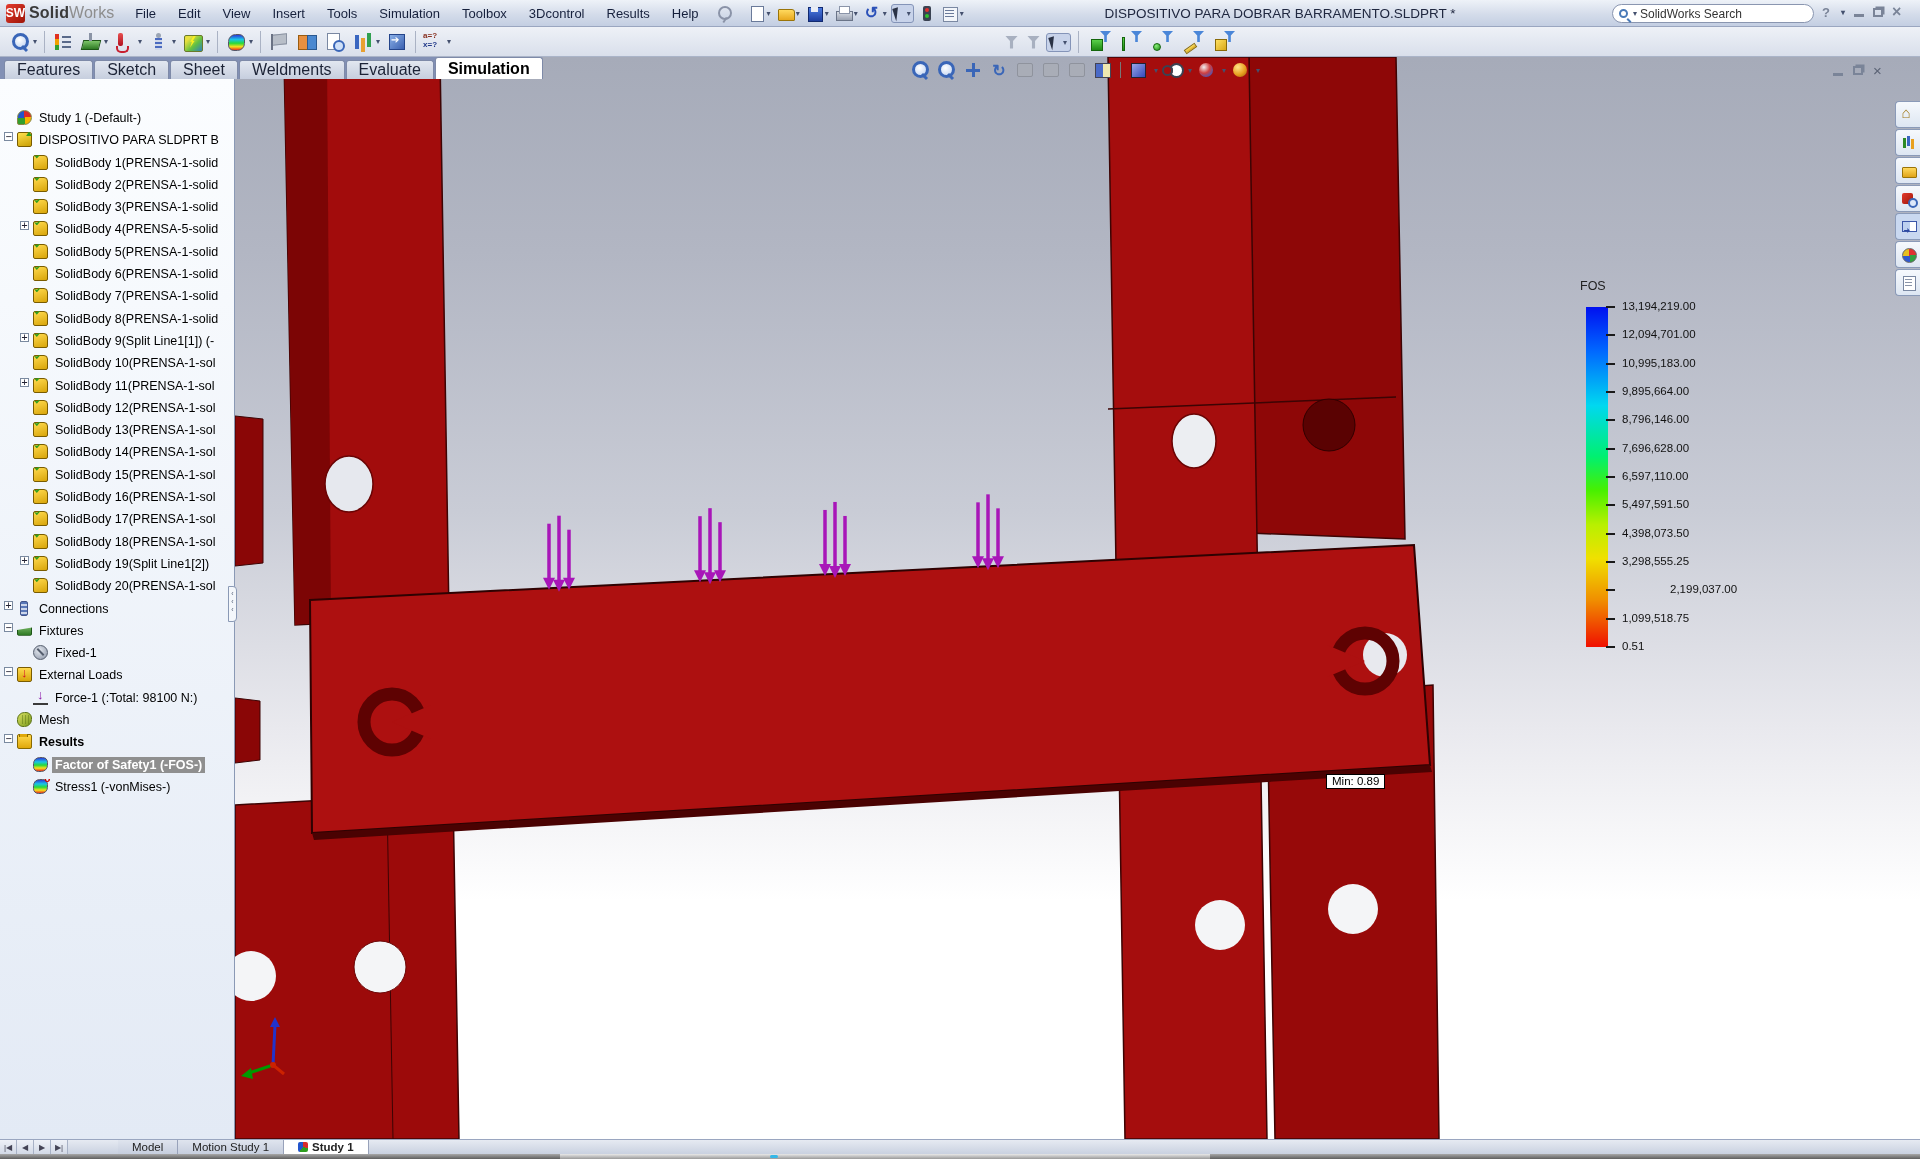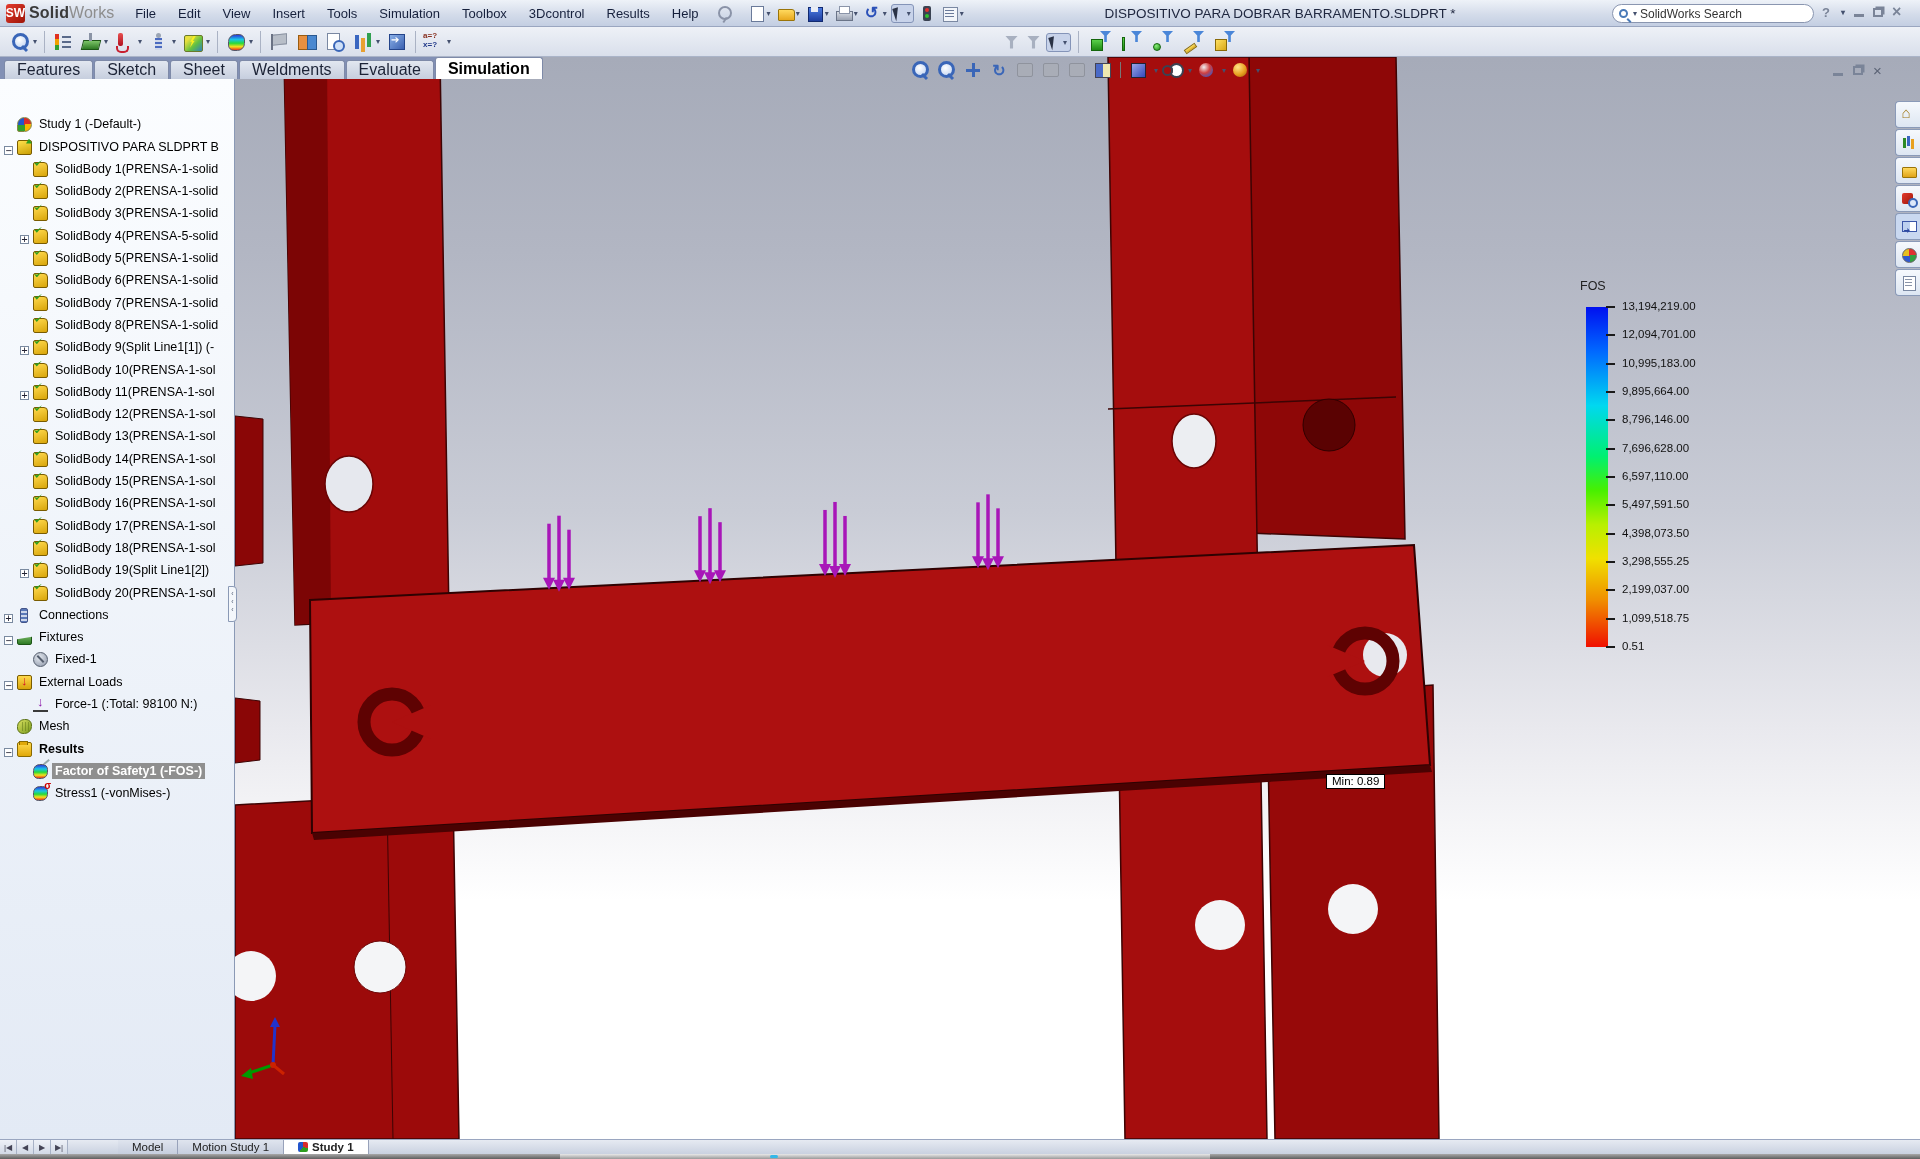--- a/index.html
+++ b/index.html
@@ -145,21 +145,21 @@
   .tp-view-palette::after { content:"➜"; position:absolute; left:3px; top:7px; font-size:8px; color:#2a46a0; }
   .tp-appearances::before { content:""; position:absolute; left:1px; top:1px; width:13px; height:13px; border-radius:50%;
     background:conic-gradient(#e03030 0 25%,#30a040 25% 50%,#3058d0 50% 75%,#e8c020 75%); border:1px solid #666; }
   .tp-custom-properties::before { content:""; position:absolute; left:2px; top:1px; width:11px; height:13px; background:#fff; border:1px solid #7a88a2; }
   .tp-custom-properties::after { content:""; position:absolute; left:4px; top:4px; width:7px; height:1px; background:#8a94a8; box-shadow:0 3px 0 #8a94a8,0 6px 0 #8a94a8; }
 
   
   #leftpanel { position:absolute; left:0; top:79px; width:235px; height:1060px;
     background:linear-gradient(#fbfdff,#e3eaf5); border-right:1px solid #8a99b5; z-index:35; overflow:hidden; }
   #tree { padding-top:31px; }
-  .trow { height:22.3px; display:flex; align-items:flex-end; white-space:nowrap; overflow:hidden; }
+  .trow { height:22.3px; display:flex; align-items:flex-start; white-space:nowrap; overflow:hidden; }
   .tspacer0 { flex:0 0 4px; } .tspacer1 { flex:0 0 20px; }
   .ebox { flex:0 0 9px; width:9px; height:9px; border:1px solid #7a8aa0; background:#fff; font-size:10px; line-height:7px;
     text-align:center; color:#223; margin-right:4px; font-family:"DejaVu Sans Mono",monospace; }
   .ebox.none { visibility:hidden; }
   .tic { width:15px; height:15px; flex:0 0 15px; position:relative; margin-right:4px; border-radius:2px; }
   .tlabel { font-size:12.5px; color:#000; padding:1px 3px; }
   .trow.sel .tlabel { background:#8f8f8f; color:#fff; font-weight:bold; }
   .trow.bold .tlabel { font-weight:bold; }
   .tic-study { background:conic-gradient(#d92b2b 0 25%,#f7b500 25% 50%,#33a02c 50% 75%,#2255cc 75%); border-radius:50% 50% 50% 2px; border:1px solid #884; }
   .tic-part { background:linear-gradient(160deg,#ffe14d,#caa005); border:1px solid #7a5c00; }
@@ -343,21 +343,21 @@
           <div class="leg-label" style="top: 162.667px;">7,696,628.00</div>
           <div class="leg-tick" style="top: 197px;"></div>
           <div class="leg-label" style="top: 191px;">6,597,110.00</div>
           <div class="leg-tick" style="top: 225.333px;"></div>
           <div class="leg-label" style="top: 219.333px;">5,497,591.50</div>
           <div class="leg-tick" style="top: 253.667px;"></div>
           <div class="leg-label" style="top: 247.667px;">4,398,073.50</div>
           <div class="leg-tick" style="top: 282px;"></div>
           <div class="leg-label" style="top: 276px;">3,298,555.25</div>
           <div class="leg-tick" style="top: 310.333px;"></div>
-          <div class="leg-label" style="top: 304.333px;">2,199,037.00</div>
+          <div class="leg-label" style="top: 304.333px; margin-left: 48px;">2,199,037.00</div>
           <div class="leg-tick" style="top: 338.667px;"></div>
           <div class="leg-label" style="top: 332.667px;">1,099,518.75</div>
           <div class="leg-tick" style="top: 367px;"></div>
           <div class="leg-label" style="top: 361px;">0.51</div>
         </div>
     </div>
 
     <div id="min-note">Min: 0.89</div>
   </div>
 

